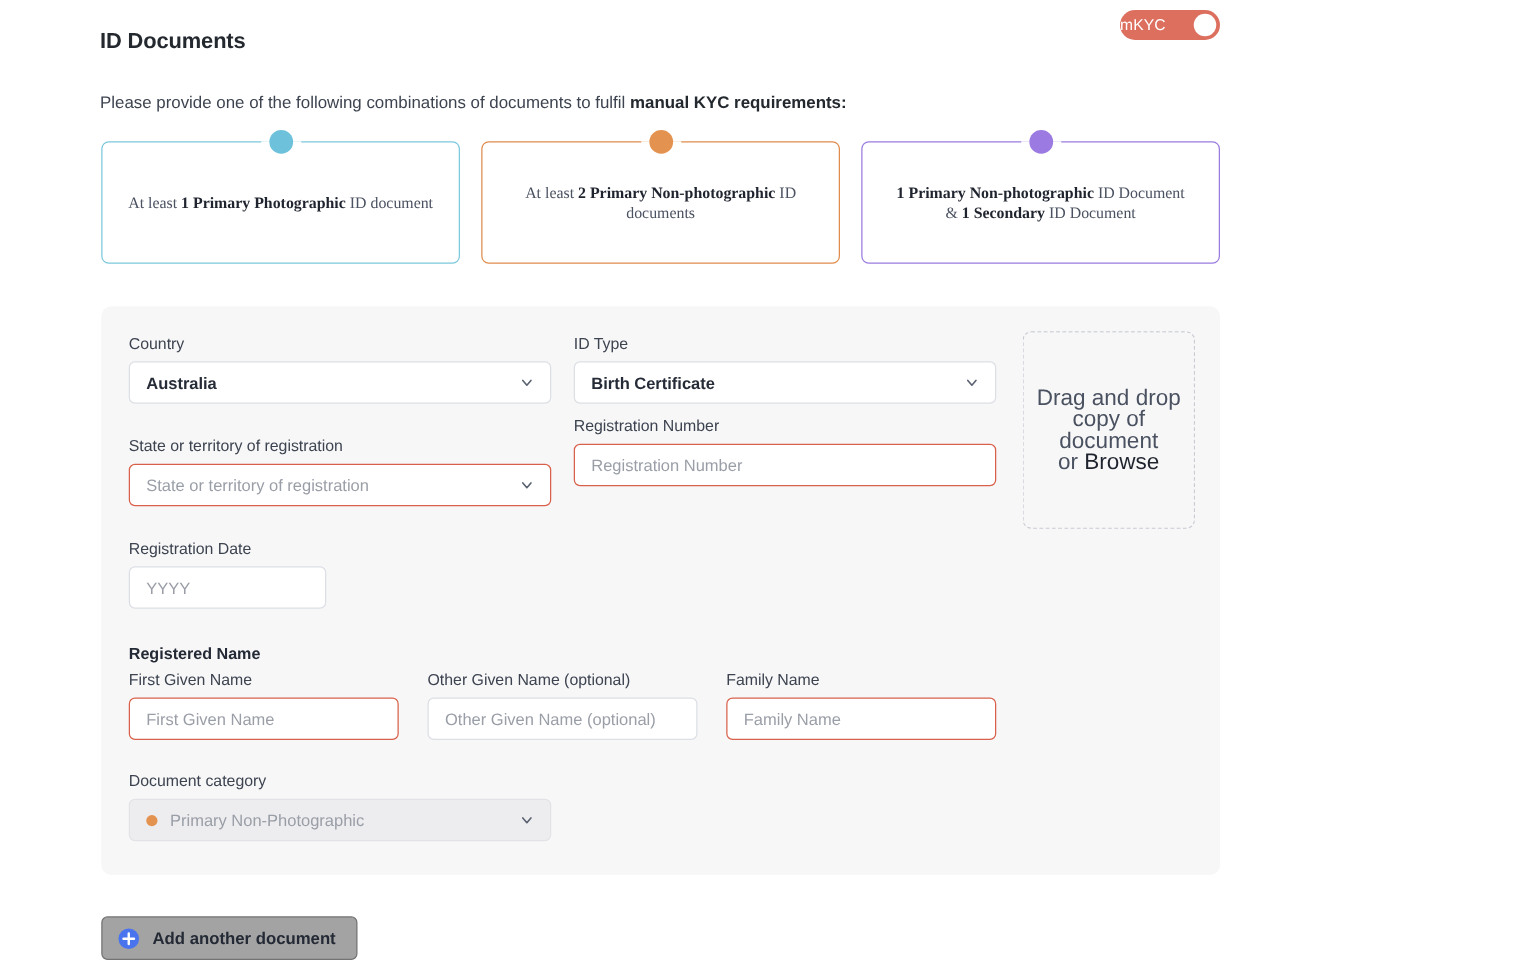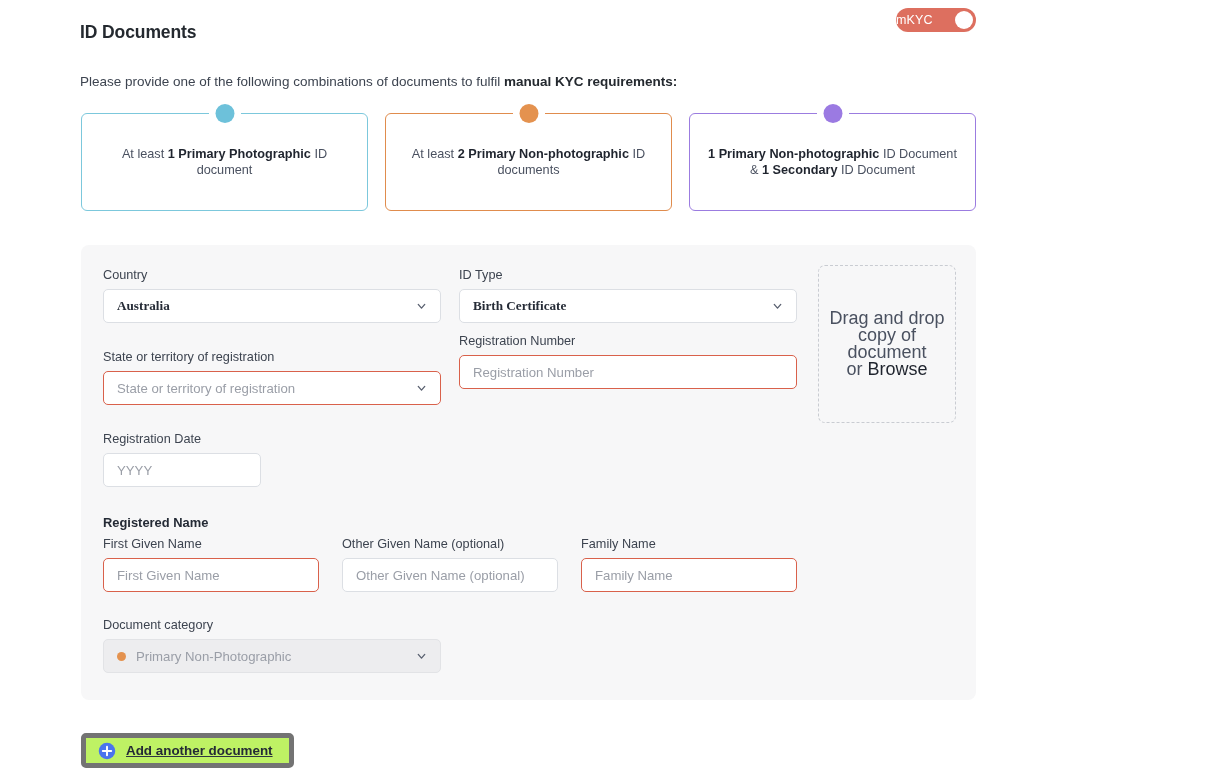--- a/index.html
+++ b/index.html
@@ -72,20 +72,21 @@
   .intro b { font-weight: bold; color: #24292f; }
 
   
   .cards {
     position: absolute;
     top: 113px;
     left: 81px;
     width: 895px;
     display: flex;
     gap: 17px;
+    font-family: Liberation Serif, serif;
   }
   .combo-card {
     position: relative;
     width: 287px;
     height: 98px;
     border-radius: 6px;
     background: #ffffff;
     display: flex;
     align-items: center;
     justify-content: center;
@@ -166,21 +167,20 @@
     padding: 0 13px;
     font-size: 13.2px;
   }
   .control.err { border: 1.6px solid #d9614b; }
   .control.disabled { background: #ededef; border: 1px solid #e2e3e6; }
 
   .control .value {
     font-weight: bold;
     color: #262c37;
     font-size: 13.2px;
-    font-family: Liberation Serif, serif;
   }
   .control .placeholder {
     color: #9a9ea7;
     font-size: 13.2px;
   }
   .control .chev {
     position: absolute;
     right: 12px;
     top: 50%;
     transform: translateY(-50%);
@@ -239,28 +239,27 @@
   }
   .dropzone-text b { font-weight: normal; color: #1f242e; }
 
   
   .add-btn {
     position: absolute;
     top: 733px;
     left: 81px;
     height: 35px;
     padding: 0 16px 0 12px;
-    background: #bef264;
-    border: 5px solid #737373;
+    background: #a3a3a3;
+    border: 1px solid #737373;
     border-radius: 5px;
     display: flex;
     align-items: center;
     gap: 10px;
     cursor: pointer;
-    text-decoration: underline;
   }
   .add-btn-label {
     font-size: 13.4px;
     font-weight: bold;
     color: #242a35;
   }
   .plus-icon { width: 18px; height: 18px; flex: 0 0 auto; }
 </style>
 </head>
 <body>

